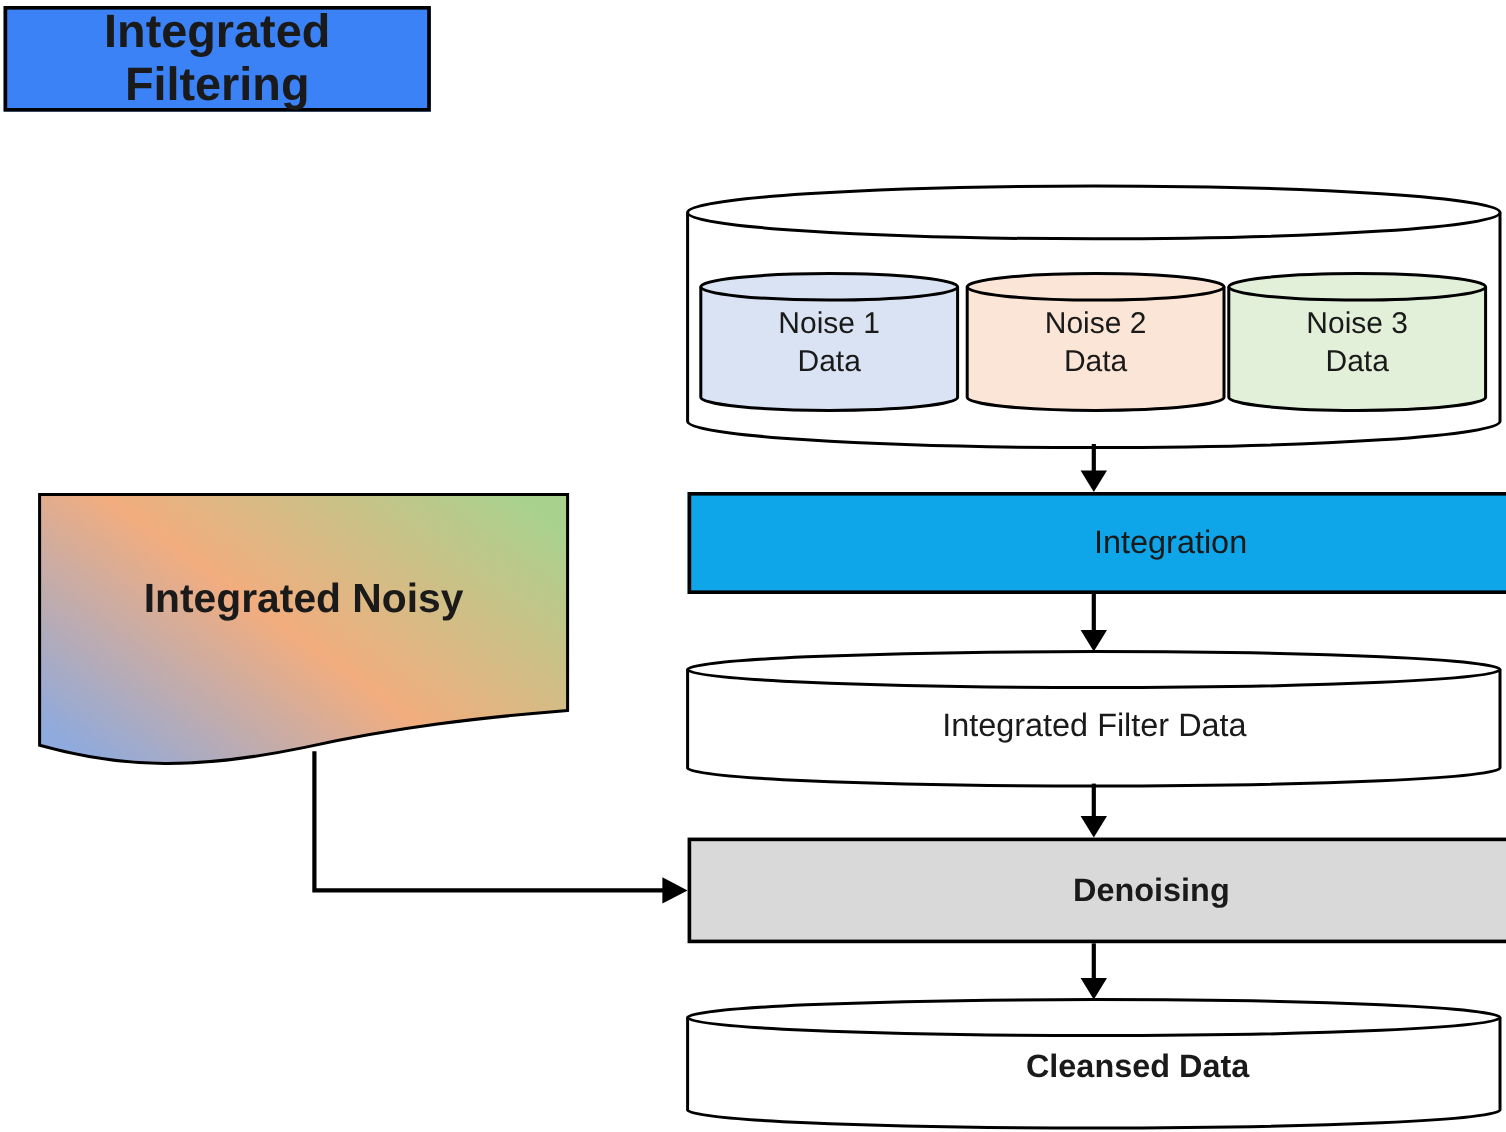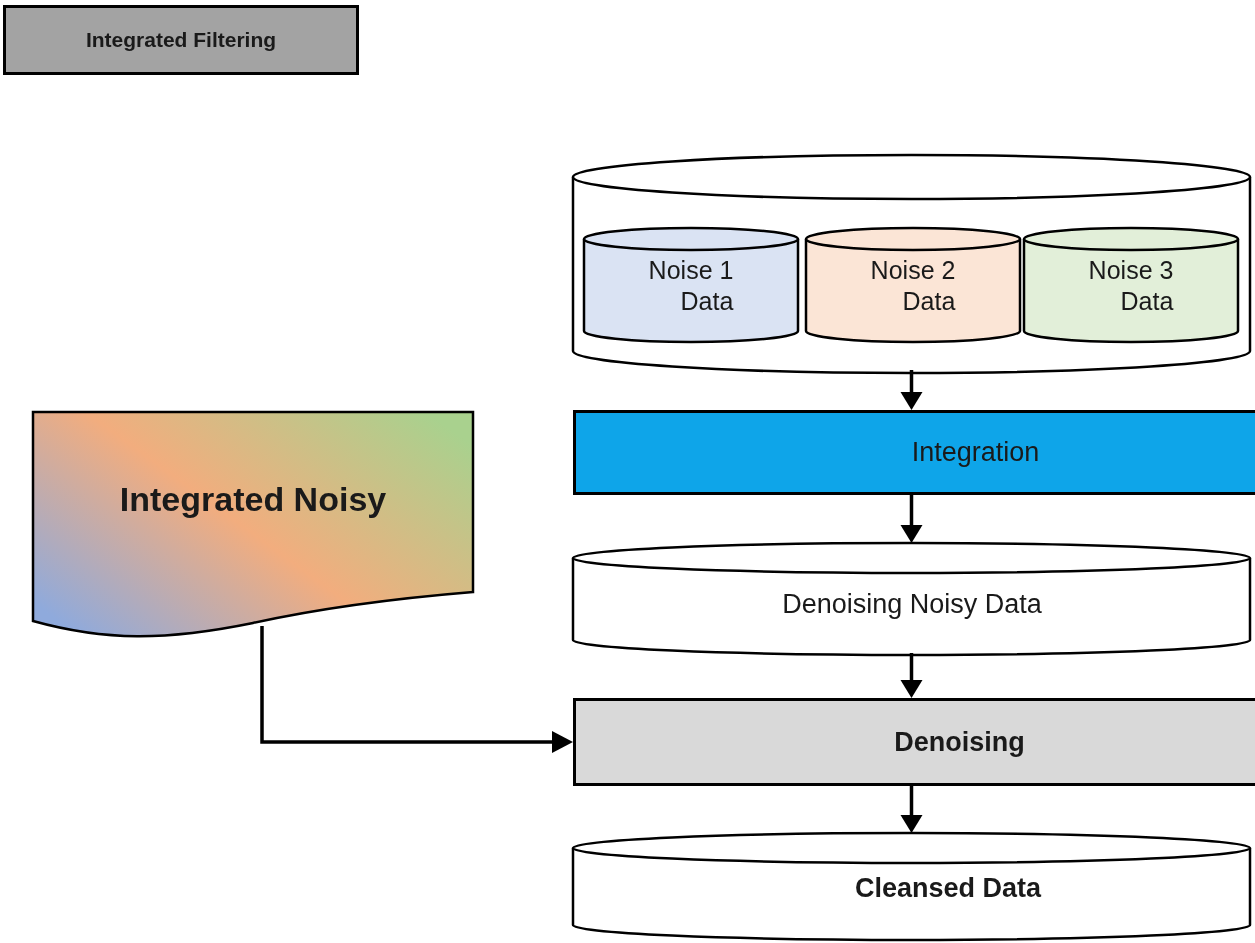--- a/index.html
+++ b/index.html
@@ -21,44 +21,44 @@
     position: absolute;
     border: 3px solid #000000;
     display: flex;
     align-items: center;
     justify-content: center;
     box-sizing: border-box;
     text-align: center;
   }
   .title-box {
     left: 3px; top: 5px;
-    width: 356px; height: 70px;
-    background: #a3a3a3;
-    font-size: 21px;
+    width: 356px; height: 88px;
+    background: #3b82f6;
+    font-size: 39px;
     font-weight: bold;
   }
   .integration-box {
     left: 573px; top: 410px;
     width: 805px; height: 85px;
     background: #0ea5e9;
     font-size: 27px;
     text-align: right;
   }
   .denoising-box {
     left: 573px; top: 698px;
     width: 773px; height: 88px;
     background: #d9d9d9;
     font-size: 27px;
     font-weight: bold;
   }
   .float-label {
     position: absolute;
     transform: translate(-50%, -50%);
     white-space: pre-line;
-    text-align: right;
+    text-align: center;
     line-height: 1.25;
   }
   .filter-label   { left: 253px;  top: 499px; font-size: 34px; font-weight: bold; white-space: nowrap; }
   .noise-label    { font-size: 25px; top: 286px; }
   .noise-label-1  { left: 691px; }
   .noise-label-2  { left: 913px; }
   .noise-label-3  { left: 1131px; }
   .noisy-data-label { left: 912px; top: 605px; font-size: 27px; white-space: nowrap; }
   .cleansed-label   { left: 948px; top: 889px; font-size: 27px; font-weight: bold; white-space: nowrap; }
 </style>
@@ -140,16 +140,16 @@
     <span>Denoising</span>
   </div>
 
   <div class="float-label filter-label">Integrated Noisy</div>
   <div class="float-label noise-label noise-label-1">Noise 1
 Data</div>
   <div class="float-label noise-label noise-label-2">Noise 2
 Data</div>
   <div class="float-label noise-label noise-label-3">Noise 3
 Data</div>
-  <div class="float-label noisy-data-label">Denoising Noisy Data</div>
+  <div class="float-label noisy-data-label">Integrated Filter Data</div>
   <div class="float-label cleansed-label">Cleansed Data</div>
 
 </div>
 
 </body></html>

